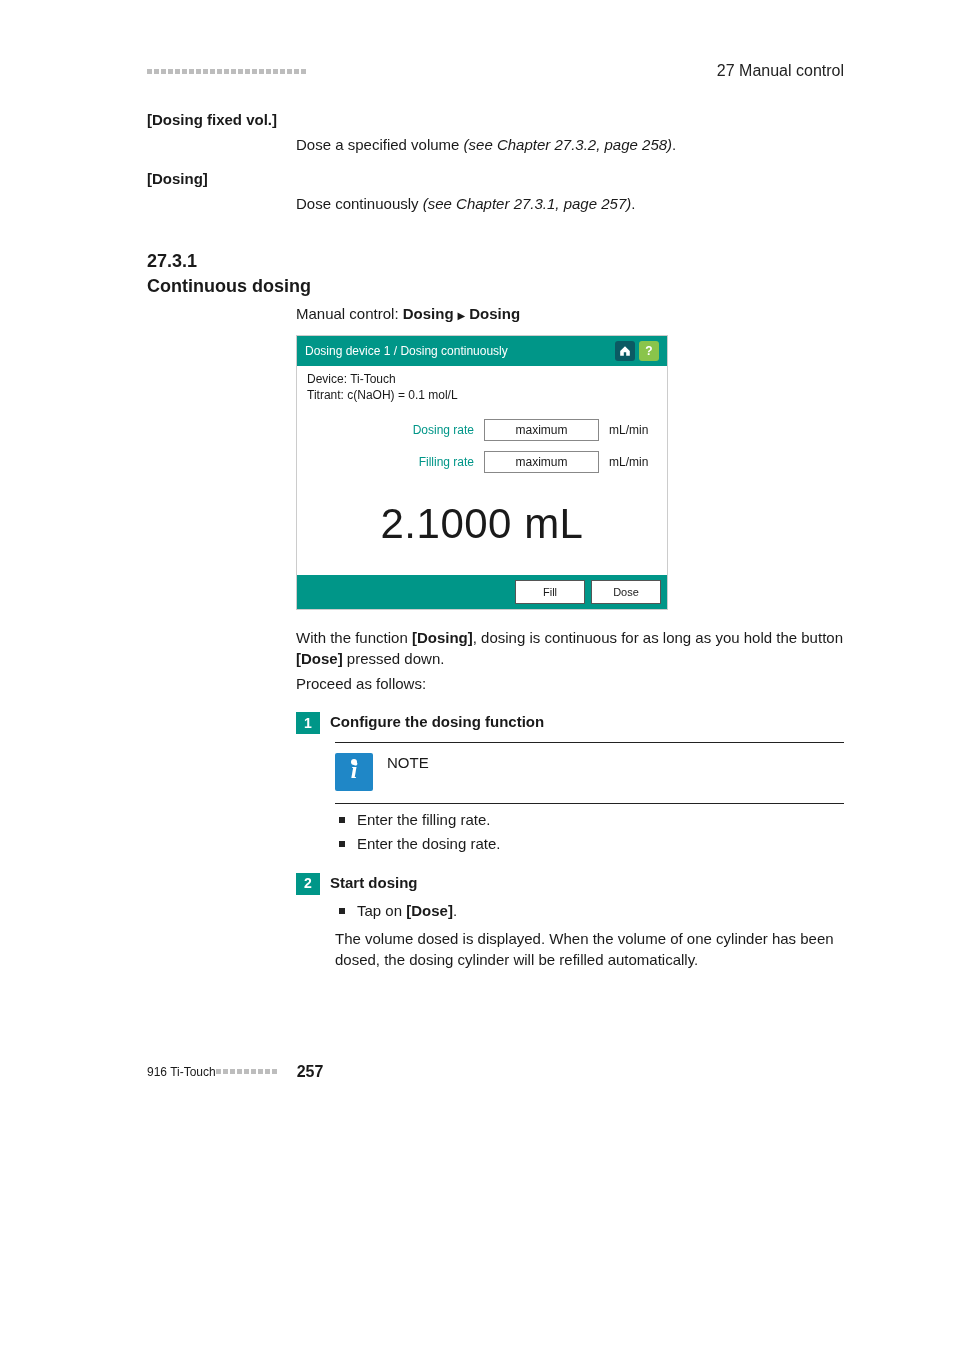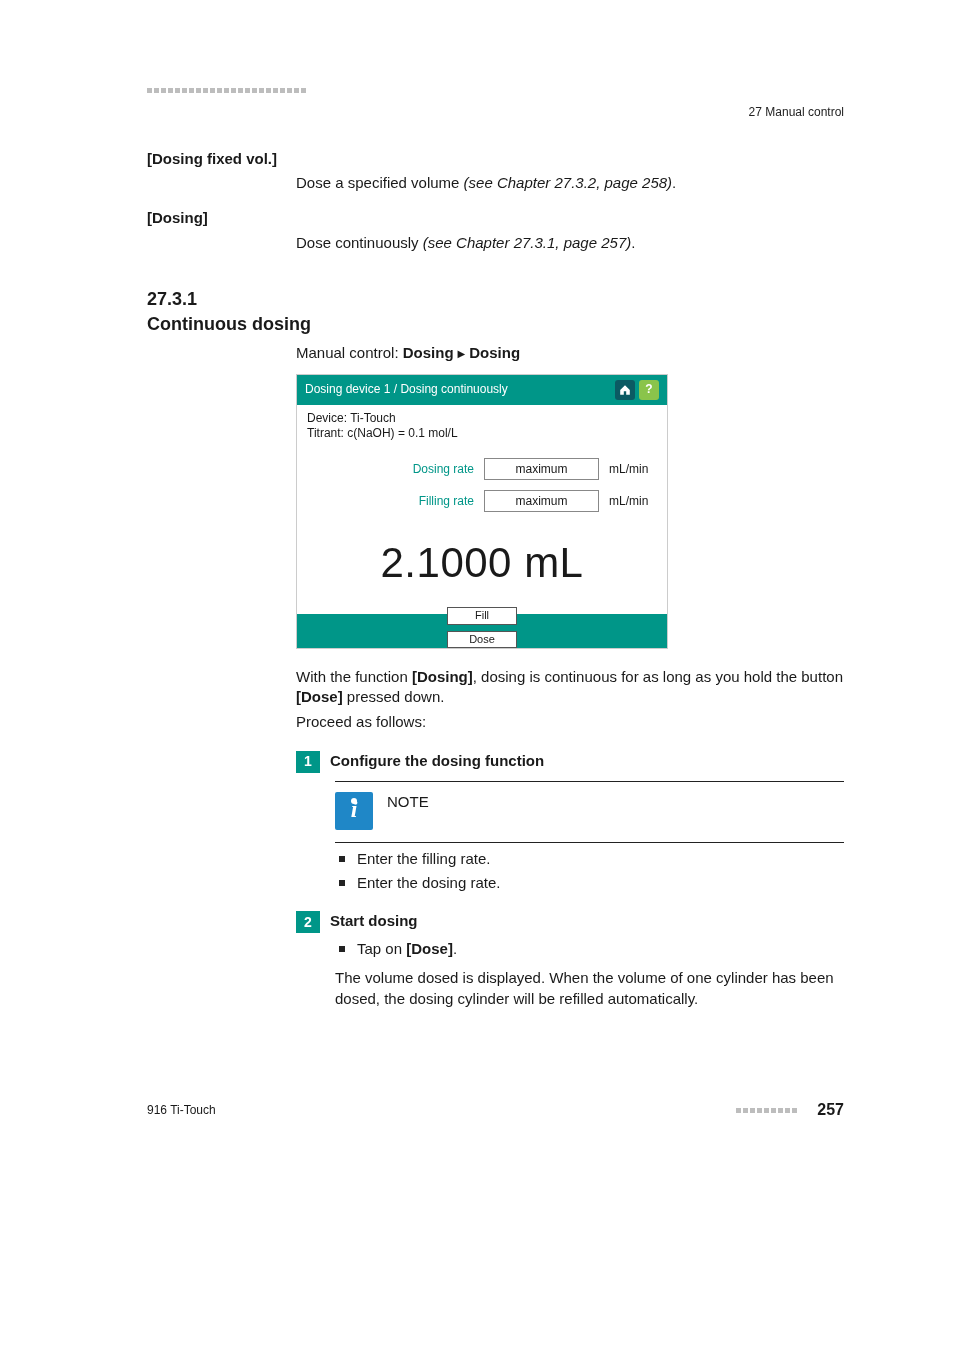--- a/index.html
+++ b/index.html
@@ -9,21 +9,21 @@
     color: #1a1a1a;
     background: #fff;
     width: 954px;
     padding: 60px 110px 50px 147px;
     font-size: 15px;
     line-height: 1.38;
   }
   .hdr { display:flex; justify-content:space-between; align-items:center; margin-bottom:28px; }
   .dashed-long { display:flex; gap:2px; }
   .dashed-long span { width:5px; height:5px; background:#bdbdbd; }
-  .hdr-right { font-size:12px; color:#222;margin-top:44px; }
+  .hdr-right { font-size:16px; color:#222; }
   .def-term { font-weight:700; margin-top:14px; }
   .def-body { margin:4px 0 4px 149px; }
   .italic { font-style:italic; }
   .h2 { font-weight:700; font-size:18px; margin-top:34px; display:flex;flex-direction:column; }
   .h2 .num { width:64px; }
   .breadcrumb { margin:6px 0 10px 149px; }
   .tri { font-size:10px; vertical-align:middle; padding:0 4px; }
   
   .dev-wrap { margin:8px 0 18px 149px; width:372px; border:1px solid #ccc; }
   .dev-title { background:#009688; color:#fff; font-size:12px; padding:5px 8px; display:flex; align-items:center; justify-content:space-between; }
@@ -31,37 +31,37 @@
   .dev-title .ic { width:20px; height:20px; border-radius:3px; display:flex; align-items:center; justify-content:center; font-size:12px; font-weight:bold; }
   .ic-home { background:#0b5a63; color:#fff; }
   .ic-q   { background:#8ac44b; color:#fff; }
   .dev-info { font-size:12px; padding:6px 10px 2px 10px; line-height:1.3; }
   .dev-rates { padding:14px 10px 2px 10px; font-size:12px; }
   .rate-row { display:flex; align-items:center; justify-content:flex-end; gap:10px; margin-bottom:10px; }
   .rate-label { color:#009688; flex:0 0 120px; text-align:right; }
   .rate-box { width:115px; height:22px; border:1px solid #888; display:flex; align-items:center; justify-content:center; background:#fff; }
   .rate-unit { width:48px; }
   .big-vol { font-family:"Arial", sans-serif; font-size:42px; text-align:center; padding:10px 0 22px 0; letter-spacing:0.5px; }
-  .dev-bot { background:#009688; height:34px; display:flex; justify-content:flex-end; align-items:center; padding:0 6px; gap:6px;flex-direction:column; }
+  .dev-bot { background:#009688; height:34px; display:flex; justify-content:flex-end; align-items:center; padding:0 6px; gap:6px; }
   .dev-bot .btn { width:70px; height:24px; background:#fff; border:1px solid #555; font-size:11px; display:flex; align-items:center; justify-content:center; }
   
   .para { margin:4px 0 4px 149px; }
   .step-row { display:flex; margin:18px 0 4px 149px; }
   .step-num { background:#009688; color:#fff; width:24px; height:22px; font-weight:700; font-size:14px; display:flex; align-items:center; justify-content:center; margin-right:10px; flex:0 0 24px; }
   .step-title { font-weight:700; }
   .note-box { margin:8px 0 4px 188px; border-top:1px solid #222; border-bottom:1px solid #222; padding:10px 6px 12px 0; display:flex; }
   .note-icon { width:38px; height:38px; background:#1f87c7; color:#fff; font-family:Georgia, serif; font-style:italic; font-weight:bold; font-size:24px; border-radius:2px; display:flex; align-items:flex-end; justify-content:center; padding-bottom:4px; margin-right:14px; flex:0 0 38px; position:relative; }
   .note-icon::before { content:""; position:absolute; top:6px; width:6px; height:6px; background:#fff; border-radius:50%; }
   .note-body { flex:1; }
   .note-title { font-weight:400; font-size:15px; margin-bottom:6px; }
   ul.blk { list-style:none; padding:0; margin:4px 0 2px 0; }
   ul.blk li { position:relative; padding-left:22px; margin:3px 0; }
   ul.blk li::before { content:""; position:absolute; left:4px; top:7px; width:6px; height:6px; background:#222; }
   .step-cont { margin:6px 0 4px 188px; }
-  .ftr { display:flex; justify-content:space-between; align-items:center; margin-top:90px; font-size:12px; }
+  .ftr { display:flex; justify-content:flex-start; align-items:center; margin-top:90px; font-size:12px; }
   .dashed-short { display:flex; gap:2px; }
   .dashed-short span { width:5px; height:5px; background:#bdbdbd; }
   .pg { font-weight:700; font-size:16px; margin-left:20px; }
 </style>
 </head>
 <body>
 
 <div class="hdr">
   <div class="dashed-long">
     <span></span>

